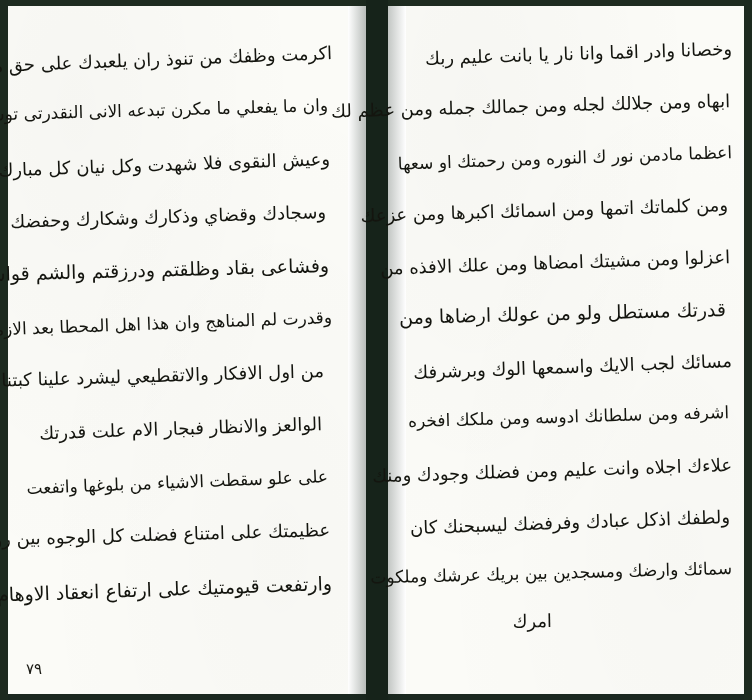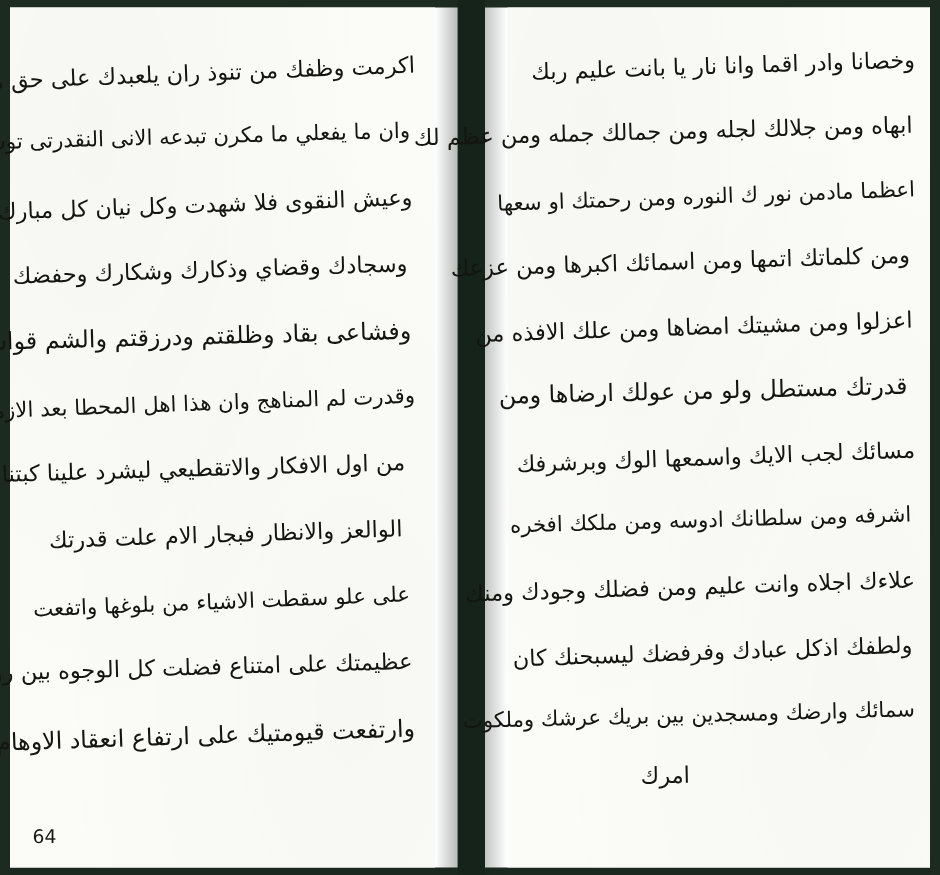--- a/index.html
+++ b/index.html
@@ -117,21 +117,21 @@
         <div class="line" style="top: 144px; right: 18px; left: 8px; font-size: 18px; transform: rotate(-2deg);">وعيش النقوى فلا شهدت وكل نيان كل مبارك</div>
         <div class="line" style="top: 197px; right: 22px; left: 8px; font-size: 18px; transform: rotate(-1.8deg);">وسجادك وقضاي وذكارك وشكارك وحفضك</div>
         <div class="line" style="top: 250px; right: 19px; left: 8px; font-size: 19px; transform: rotate(-1.5deg);">وفشاعى بقاد وظلقتم ودرزقتم والشم قواسم</div>
         <div class="line" style="top: 303px; right: 16px; left: 8px; font-size: 17px; transform: rotate(-2.1deg);">وقدرت لم المناهج وان هذا اهل المحطا بعد الازمرة</div>
         <div class="line" style="top: 356px; right: 24px; left: 8px; font-size: 18px; transform: rotate(-1.7deg);">من اول الافكار والاتقطيعي ليشرد علينا كبتنا</div>
         <div class="line" style="top: 409px; right: 26px; left: 8px; font-size: 18px; transform: rotate(-1.9deg);">الوالعز والانظار فبجار الام علت قدرتك</div>
         <div class="line" style="top: 462px; right: 20px; left: 8px; font-size: 17px; transform: rotate(-2.3deg);">على علو سقطت الاشياء من بلوغها واتفعت</div>
         <div class="line" style="top: 515px; right: 18px; left: 8px; font-size: 18px; transform: rotate(-1.6deg);">عظيمتك على امتناع فضلت كل الوجوه بين رؤيا</div>
         <div class="line" style="top: 568px; right: 16px; left: 8px; font-size: 19px; transform: rotate(-2deg);">وارتفعت قيومتيك على ارتفاع انعقاد الاوهام</div>
       </div>
-    <div class="folio">64</div>
+    <div class="folio">٧٩</div>
   </div>
 
   <div class="gutter"></div>
   <div class="gutter-shade-l"></div>
   <div class="gutter-shade-r"></div>
 
   <div class="leaf leaf-right">
     <div class="paper-grain"></div>
     <div class="lines" id="right-lines">
         <div class="line" style="top: 34px; right: 12px; left: 6px; font-size: 18px; transform: rotate(-1.8deg);">وخصانا وادر اقما وانا نار يا بانت عليم ربك</div>

